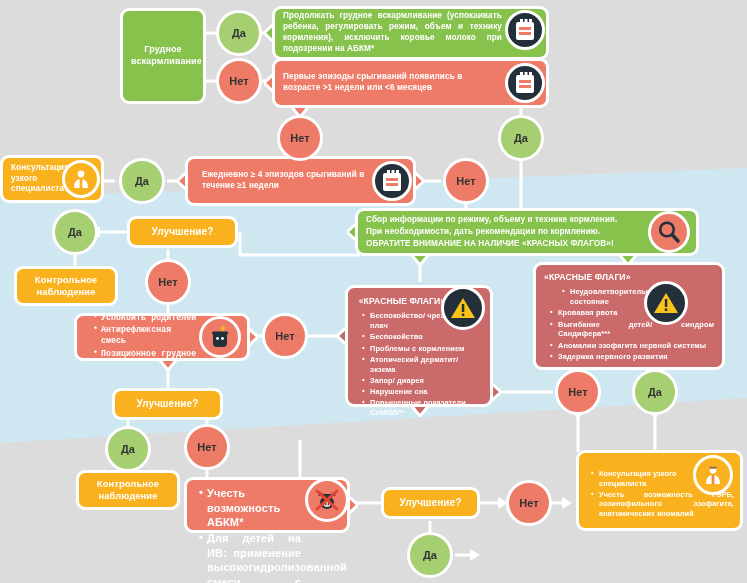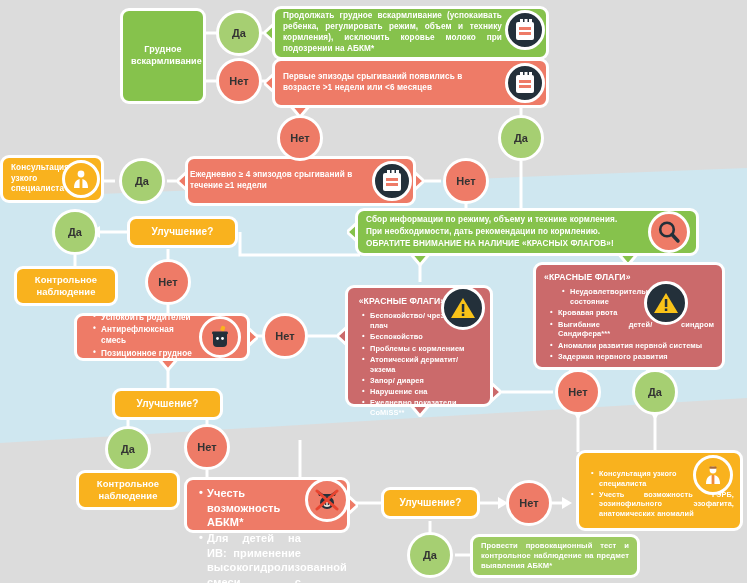--- a/index.html
+++ b/index.html
@@ -244,21 +244,21 @@
 
   <div class="circ c-no" style="left:277px;top:115px;width:46px;height:46px;">
     <span>Нет</span>
   </div>
 
   <div class="circ c-yes" style="left:498px;top:115px;width:46px;height:46px;">
     <span>Да</span>
   </div>
 
   <div class="node salmon" style="left:185px;top:156px;width:231px;height:50px;">
-    <div class="txt" style="padding-left:2px;padding-right:44px;">Ежедневно ≥ 4 эпизодов срыгиваний в течение ≥1 недели</div>
+    <div class="txt" style="padding-left:14px;padding-right:44px;">Ежедневно ≥ 4 эпизодов срыгиваний в течение ≥1 недели</div>
   </div>
   <div class="tail" style="left:177px;top:170px;">
     <svg width="12" height="22" viewBox="0 0 12 22">
         <polygon points="12,0 0,11 12,22" fill="#ee7b67" stroke="#ffffff" stroke-width="3"></polygon>
       </svg>
   </div>
   <div class="tail" style="left:412px;top:170px;">
     <svg width="12" height="22" viewBox="0 0 12 22">
         <polygon points="0,0 12,11 0,22" fill="#ee7b67" stroke="#ffffff" stroke-width="3"></polygon>
       </svg>
@@ -331,21 +331,21 @@
   </div>
 
   <div class="node orange center" style="left:14px;top:266px;width:104px;height:40px;">
     <div class="txt" style="font-size:9.4px;">Контрольное наблюдение</div>
   </div>
 
   <div class="circ c-no" style="left:145px;top:259px;width:46px;height:46px;">
     <span>Нет</span>
   </div>
 
-  <div class="node salmon" style="left:74px;top:313px;width:176px;height:48px;">
+  <div class="node salmon" style="left:74px;top:313px;width:176px;height:48px;font-family:Liberation Mono, monospace;">
     <div class="txt" style="padding-right:46px;">
       <ul class="bl">
         <li>Успокоить родителей</li>
         <li>Антирефлюксная смесь</li>
         <li>Позиционное грудное</li>
       </ul>
     </div>
   </div>
   <div class="tail" style="left:246px;top:326px;">
     <svg width="12" height="22" viewBox="0 0 12 22">
@@ -374,21 +374,21 @@
   <div class="node rose" style="left:345px;top:285px;width:148px;height:122px;align-items:flex-start;">
     <div class="txt" style="padding:8px 8px 6px 6px;font-size:7.4px;">
       <div class="flagtitle" style="text-align:center;padding-right:34px;">«КРАСНЫЕ ФЛАГИ»</div>
       <ul class="bl">
         <li>Беспокойство/ чрезмерный плач</li>
         <li>Беспокойство</li>
         <li>Проблемы с кормлением</li>
         <li>Атопический дерматит/ экзема</li>
         <li>Запор/ диарея</li>
         <li>Нарушение сна</li>
-        <li>Ежедневно показатели CoMiSS**</li>
+        <li>Повышенные показатели CoMiSS**</li>
       </ul>
     </div>
   </div>
   <div class="tail" style="left:337px;top:325px;">
     <svg width="12" height="22" viewBox="0 0 12 22">
         <polygon points="12,0 0,11 12,22" fill="#cb6a6b" stroke="#ffffff" stroke-width="3"></polygon>
       </svg>
   </div>
   <div class="tail" style="left:489px;top:381px;">
     <svg width="12" height="22" viewBox="0 0 12 22">
@@ -408,21 +408,21 @@
     </svg>
   </div>
 
   <div class="node rose" style="left:533px;top:262px;width:192px;height:108px;align-items:flex-start;">
     <div class="txt" style="padding:7px 8px 6px 6px;font-size:7.4px;">
       <div class="flagtitle">«КРАСНЫЕ ФЛАГИ»</div>
       <ul class="bl">
         <li style="padding-right:56px;margin-left:12px;">Неудовлетворительное состояние</li>
         <li>Кровавая рвота</li>
         <li style="text-align:justify;">Выгибание детей/ синдром Сандифера***</li>
-        <li>Аномалии развития нервной системы</li>
+        <li>Аномалии эзофагита нервной системы</li>
         <li>Задержка нервного развития</li>
       </ul>
     </div>
   </div>
   <div class="tail" style="left:567px;top:366px;">
     <svg width="22" height="14" viewBox="0 0 22 14">
         <polygon points="0,0 11,13 22,0" fill="#cb6a6b" stroke="#ffffff" stroke-width="3"></polygon>
       </svg>
   </div>
   <div class="tail" style="left:644px;top:366px;">
@@ -508,17 +508,14 @@
   </div>
   <div class="badge orange-b" style="left:693px;top:455px;width:40px;height:40px;">
     <svg width="20" height="20" viewBox="0 0 20 20">
       <circle cx="10" cy="5" r="3.4" fill="#ffffff"></circle>
       <path d="M3 19 C3 12 6.5 10 10 10 C13.5 10 17 12 17 19 Z" fill="#ffffff"></path>
       <rect x="8.6" y="10" width="2.8" height="9" fill="#f08a3c"></rect>
       <rect x="6.4" y="1.6" width="7.2" height="2.2" rx="1" fill="#a8693a"></rect>
     </svg>
   </div>
 
-  <div class="node green-lt just" style="left:470px;top:534px;width:170px;height:44px;">
-    <div class="txt" style="font-size:7.6px;">Провести провокационный тест и контрольное наблюдение на предмет выявления АБКМ*</div>
-  </div>
 
 </div>
 
 </body></html>

